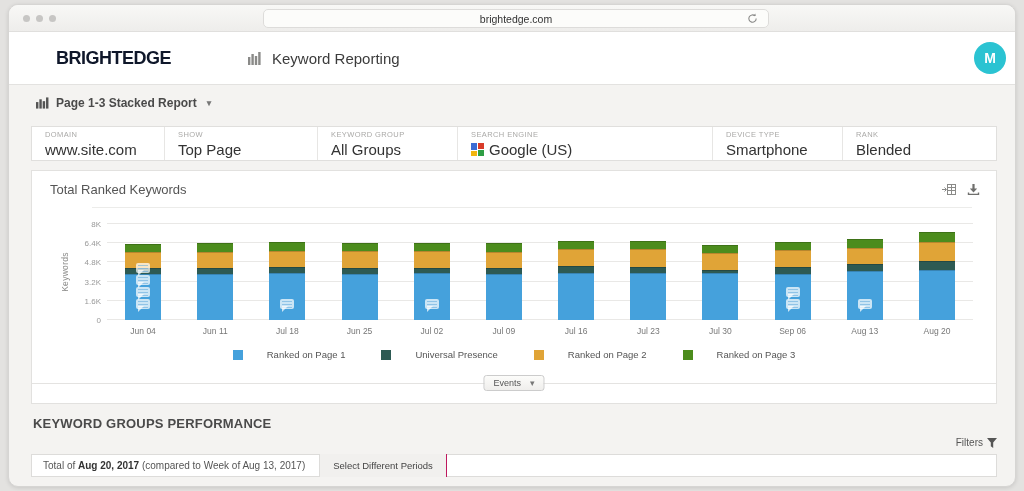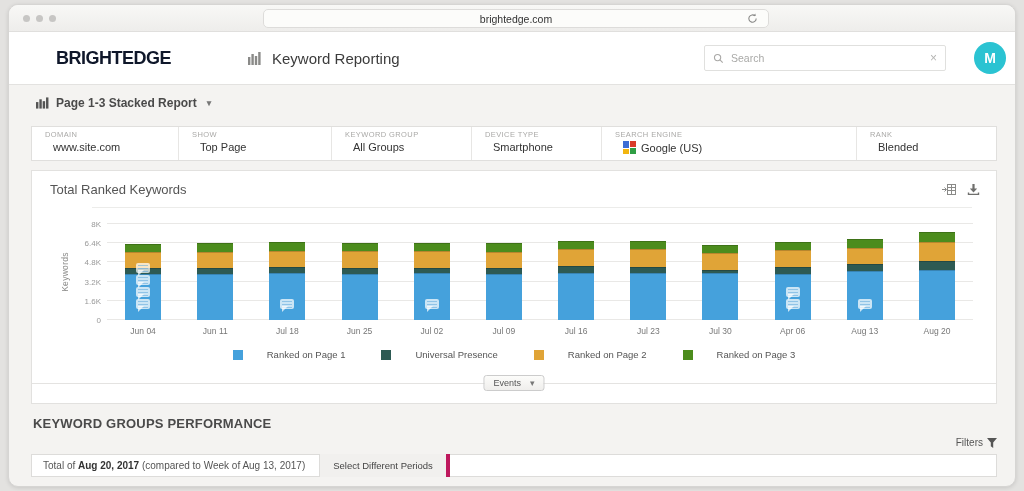--- a/index.html
+++ b/index.html
@@ -36,22 +36,22 @@
   .toolbar-row { height:36px; display:flex; align-items:center; justify-content:space-between; padding:0 40px 0 27px; }
   .report-selector { display:flex; align-items:center; gap:7px; font-size:12px; font-weight:bold; color:#4a4a4a; cursor:pointer; }
   .date-selector { font-size:12px; font-weight:bold; color:#4a4a4a; cursor:pointer; }
   .caret { font-size:9px; color:#777; margin-left:3px; }
 
   
   .filter-bar { margin:5px 18px 0 22px; height:35px; background:#fff; border:1px solid #e0dfdd; display:flex; }
   .filter-cell { border-right:1px solid #e7e6e4; padding:3px 0 0 13px; overflow:hidden; }
   .filter-cell:last-child { border-right:none; }
   .filter-label { font-size:7.5px; color:#aaa9a7; letter-spacing:.4px; }
-  .filter-value { font-size:11px; color:#333; margin-top:2px; display:flex; align-items:flex-end; gap:5px;margin-left:8px; }
-  .fc-0{width:147px}.fc-1{width:153px}.fc-2{width:140px}.fc-3{width:130px}.fc-4{width:255px}.fc-5{flex:1}
+  .filter-value { font-size:15px; color:#333; margin-top:2px; display:flex; align-items:center; gap:5px; }
+  .fc-0{width:133px}.fc-1{width:153px}.fc-2{width:140px}.fc-3{width:130px}.fc-4{width:255px}.fc-5{flex:1}
 
   
   .chart-card { margin:9px 18px 0 22px; height:234px; background:#fff; border:1px solid #e2e1df; position:relative; }
   .card-header { display:flex; align-items:center; padding:11px 16px 0 18px; }
   .card-title { font-size:13px; color:#555; }
   .card-icons { margin-left:auto; display:flex; gap:10px; align-items:center; }
   .card-divider { border-bottom:1px solid #ececea; margin:10px 24px 0 60px; }
 
   .plot-wrap { position:relative; margin:16px 23px 0 75px; height:96px; }
   .gridline { position:absolute; left:0; right:0; height:1px; background:#e9e8e6; }
@@ -82,21 +82,21 @@
 
   
   .section-header { display:flex; align-items:flex-end; justify-content:space-between; margin:12px 18px 0 24px; }
   .section-title { font-size:13px; font-weight:bold; color:#4a4a4a; letter-spacing:.2px; }
   .filters-link { font-size:10px; color:#555; display:flex; align-items:center; gap:4px; cursor:pointer; margin-top:2px; }
   .sh-row2 { display:flex; justify-content:flex-end; margin:4px 18px 0 24px; }
 
   .week-row { margin:6px 18px 0 22px; height:23px; background:#fff; border:1px solid #dddcda; display:flex; align-items:center; }
   .week-text { font-size:10px; color:#555; padding-left:11px; }
   .week-text b { color:#333; }
-  .periods-btn { margin-left:14px; height:23px; background:#f1f0ee; border-left:1px solid #dddcda; border-right:4px solid #be185d;
+  .periods-btn { margin-left:14px; height:23px; background:#f1f0ee; border-left:1px solid #dddcda; border-right:1px solid #be185d;
     font-size:9.5px; color:#444; display:flex; align-items:center; padding:0 13px; cursor:pointer; }
 
   svg { display:block; }
 </style>
 </head>
 <body>
 
 <div class="window">
 
   <div class="browser-bar">
@@ -125,30 +125,20 @@
               <rect x="1" y="6" width="2.4" height="8"></rect>
               <rect x="4.4" y="3" width="2.4" height="11"></rect>
               <rect x="7.8" y="5" width="2.4" height="9"></rect>
               <rect x="11.2" y="1" width="2.4" height="13"></rect>
             </g>
           </svg>
       </span>
       <span class="page-title">Keyword Reporting</span>
     </div>
     <div class="spacer"></div>
-    <div class="search-box">
-      <span>
-        <svg width="11" height="11" viewBox="0 0 12 12">
-            <circle cx="5" cy="5" r="3.4" fill="none" stroke="#aaa9a7" stroke-width="1.2"></circle>
-            <line x1="7.6" y1="7.6" x2="10.6" y2="10.6" stroke="#aaa9a7" stroke-width="1.2"></line>
-          </svg>
-      </span>
-      <input placeholder="Search" style="">
-      <span class="search-clear">×</span>
-    </div>
     <div class="avatar" style="background: rgb(43, 195, 210);">M</div>
   </div>
 
   <div class="toolbar-row">
     <div class="report-selector">
       <span>
         <svg width="13" height="12" viewBox="0 0 14 12">
             <g fill="#555">
               <rect x="0" y="5" width="2.6" height="7"></rect>
               <rect x="3.6" y="2" width="2.6" height="10"></rect>
@@ -174,38 +164,38 @@
         <div class="filter-value">
           <span>Top Page</span>
         </div>
       </div>
       <div class="filter-cell fc-2">
         <div class="filter-label">KEYWORD GROUP</div>
         <div class="filter-value">
           <span>All Groups</span>
         </div>
       </div>
-      <div class="filter-cell fc-3">
-        <div class="filter-label">DEVICE TYPE</div>
-        <div class="filter-value">
-          <span>Smartphone</span>
-        </div>
-      </div>
       <div class="filter-cell fc-4">
         <div class="filter-label">SEARCH ENGINE</div>
         <div class="filter-value">
           <span>
             <svg width="13" height="13" viewBox="0 0 13 13">
               <rect x="0" y="0" width="6" height="7" fill="#3b6cd4"></rect>
               <rect x="7" y="0" width="6" height="6" fill="#d93c2a"></rect>
               <rect x="0" y="8" width="6" height="5" fill="#f2b50f"></rect>
               <rect x="7" y="7" width="6" height="6" fill="#2f9e44"></rect>
             </svg>
           </span>
           <span>Google (US)</span>
+        </div>
+      </div>
+      <div class="filter-cell fc-3">
+        <div class="filter-label">DEVICE TYPE</div>
+        <div class="filter-value">
+          <span>Smartphone</span>
         </div>
       </div>
       <div class="filter-cell fc-5">
         <div class="filter-label">RANK</div>
         <div class="filter-value">
           <span>Blended</span>
         </div>
       </div>
     </div>
 
@@ -372,21 +362,21 @@
     <div class="xlabels">
         <div class="xlabel">Jun 04</div>
         <div class="xlabel">Jun 11</div>
         <div class="xlabel">Jul 18</div>
         <div class="xlabel">Jun 25</div>
         <div class="xlabel">Jul 02</div>
         <div class="xlabel">Jul 09</div>
         <div class="xlabel">Jul 16</div>
         <div class="xlabel">Jul 23</div>
         <div class="xlabel">Jul 30</div>
-        <div class="xlabel">Apr 06</div>
+        <div class="xlabel">Sep 06</div>
         <div class="xlabel">Aug 13</div>
         <div class="xlabel">Aug 20</div>
       </div>
 
     <div class="legend">
         <div class="legend-item">
           <span class="legend-swatch" style="background:#45a1dc"></span>
           <span>Ranked on Page 1</span>
         </div>
         <div class="legend-item">

